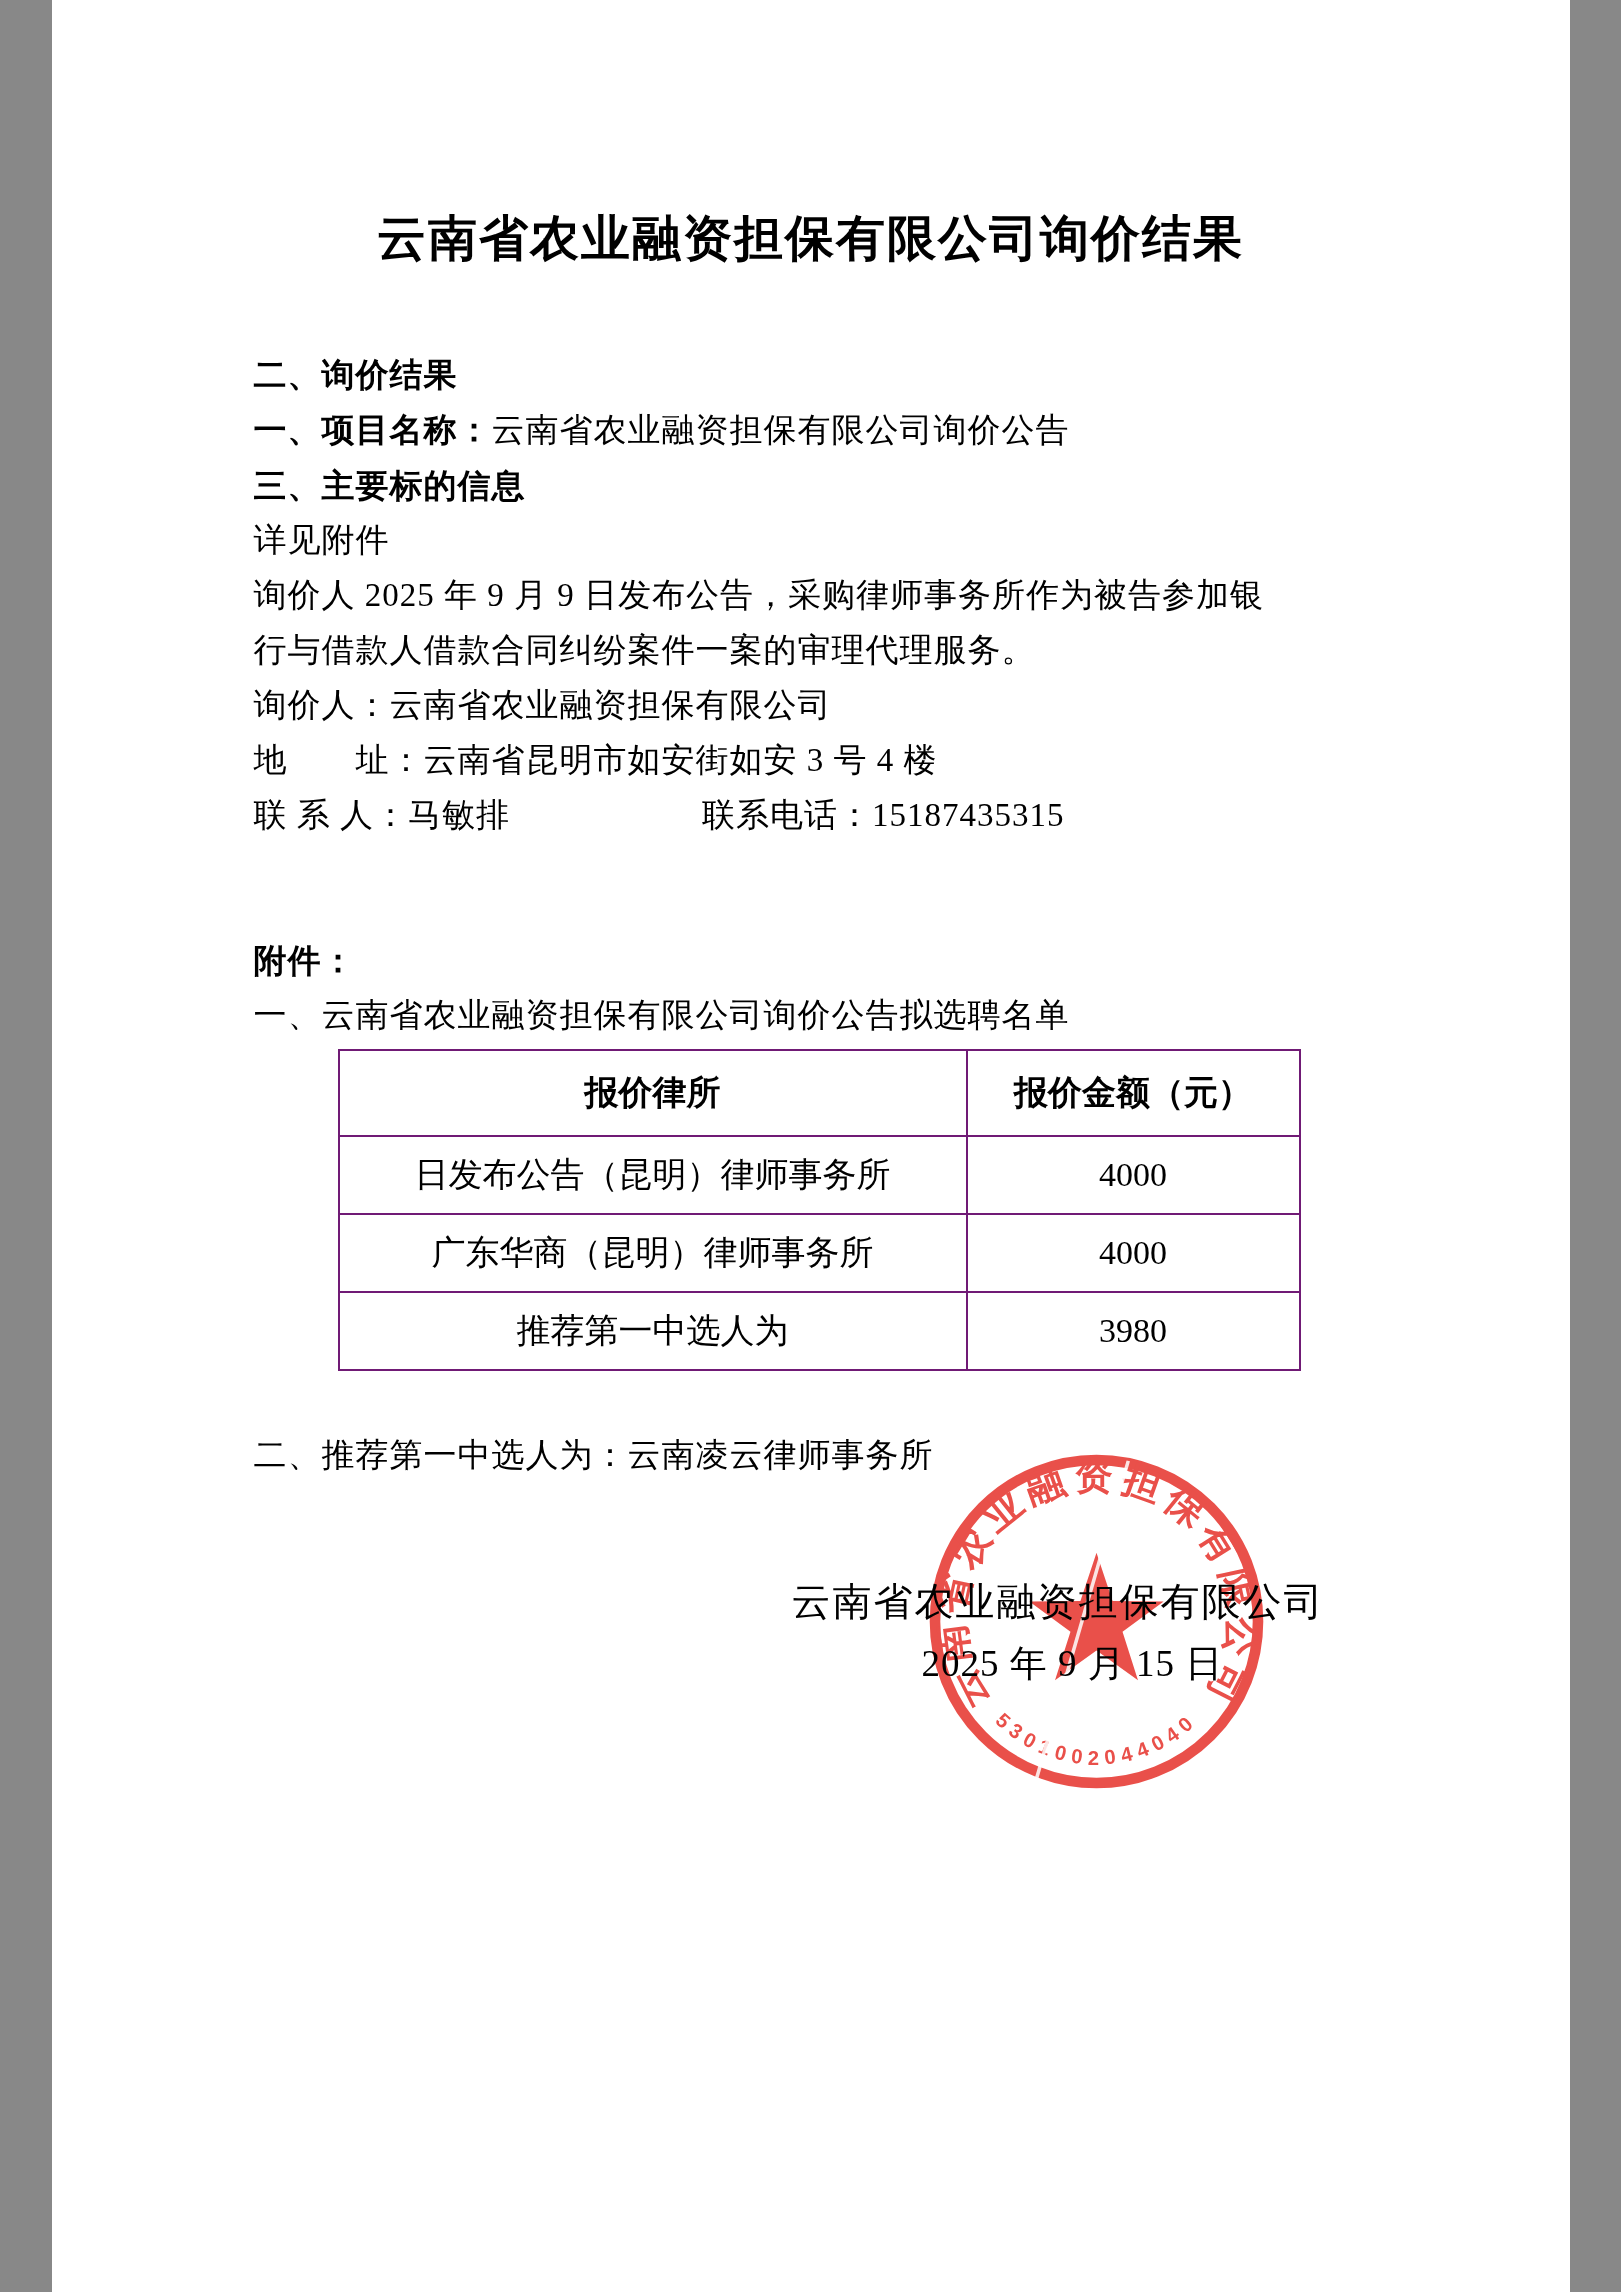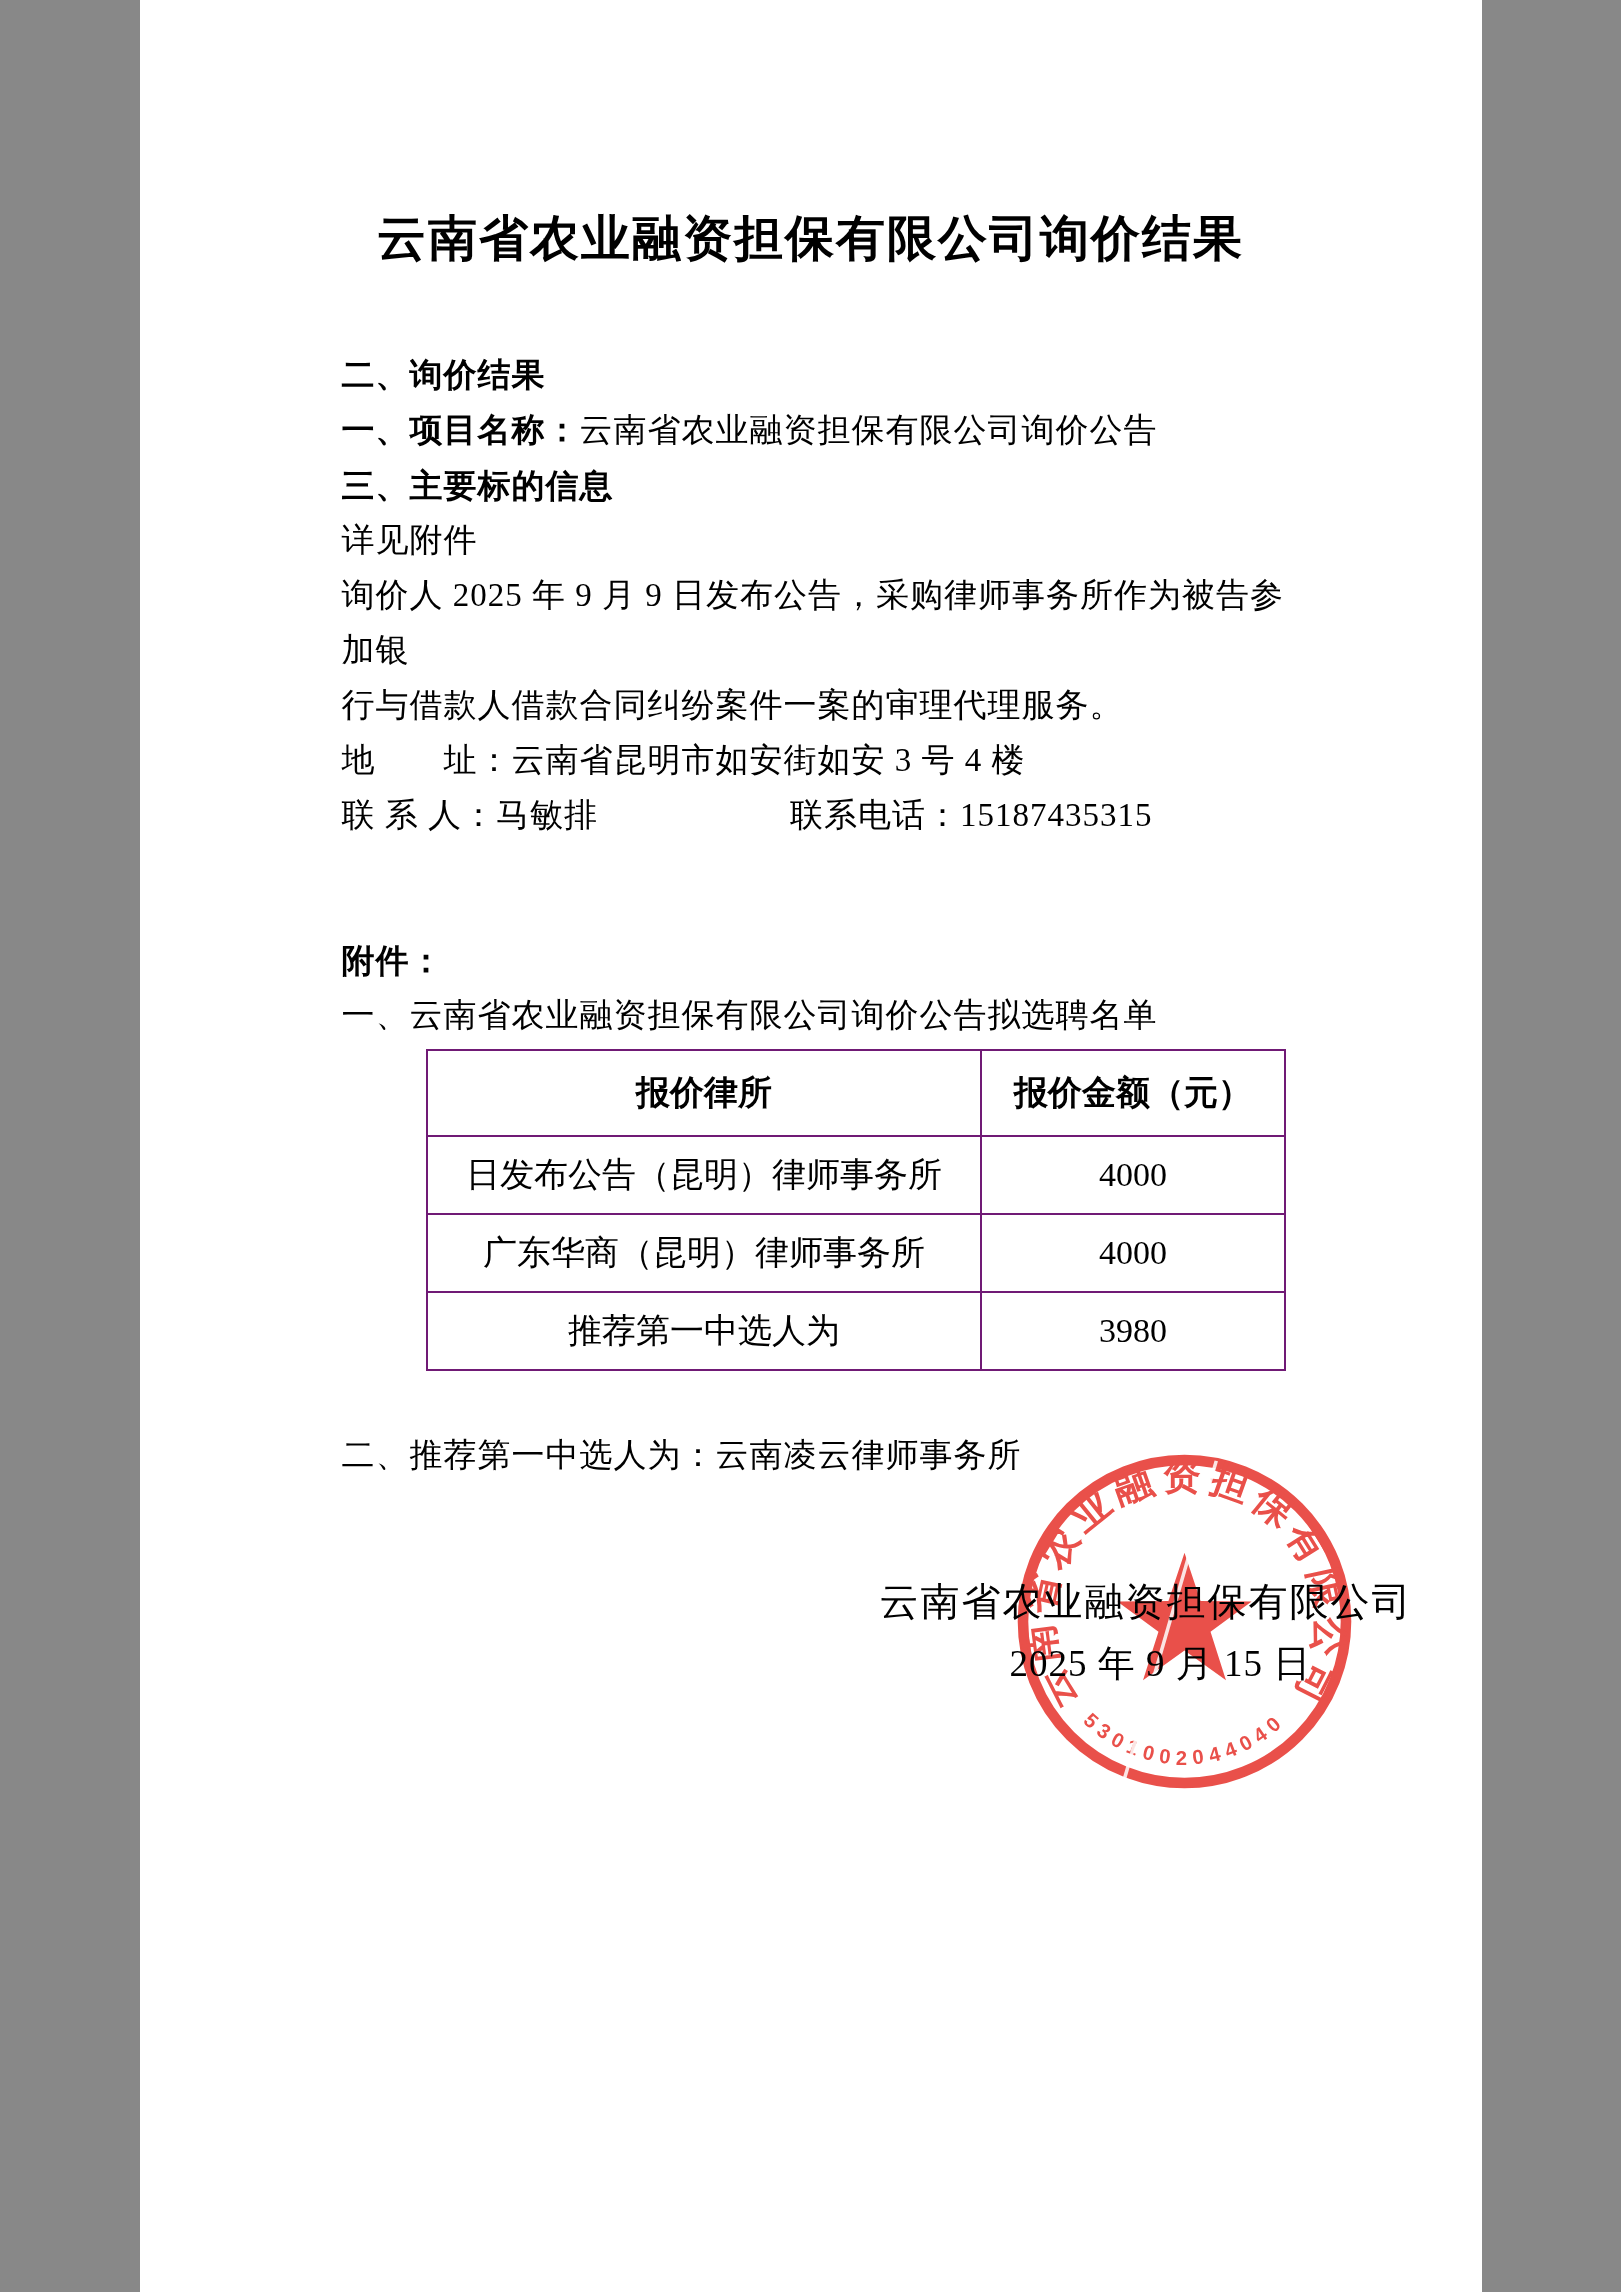--- a/index.html
+++ b/index.html
@@ -1,18 +1,18 @@
 <!DOCTYPE html>
 <html><head>
 <meta charset="utf-8">
 <style>
   html,body{margin:0;padding:0;background:#888;}
   .page{
     position:relative;
-    width:1342px;height:2293px;
+    width:1518px;height:2293px;
     margin:0 auto;
     background:#ffffff;
     color:#000;
     overflow:hidden;
     font-family:"Liberation Serif","DejaVu Serif",serif;
   }
   .title{
     padding-top:212px;
     text-align:center;
     font-size:49px;
@@ -82,20 +82,21 @@
 
   <div class="body">
     <div class="line hei">二、询价结果</div>
     <div class="line">
       <span class="hei">一、项目名称：</span><span>云南省农业融资担保有限公司询价公告</span>
     </div>
     <div class="line hei">三、主要标的信息</div>
     <div class="line">详见附件</div>
     <div class="line">询价人 2025 年 9 月 9 日发布公告，采购律师事务所作为被告参加银</div>
     <div class="line">行与借款人借款合同纠纷案件一案的审理代理服务。</div>
+    <div class="line">询价人：云南省农业融资担保有限公司</div>
     <div class="line">地　　址：云南省昆明市如安街如安 3 号 4 楼</div>
     <div class="line contact-line">
       <span>联 系 人：马敏排</span>
       <span class="phone">联系电话：15187435315</span>
     </div>
 
     <div class="line hei attach-heading">附件：</div>
     <div class="line">一、云南省农业融资担保有限公司询价公告拟选聘名单</div>
 
     <table class="quote-table">

